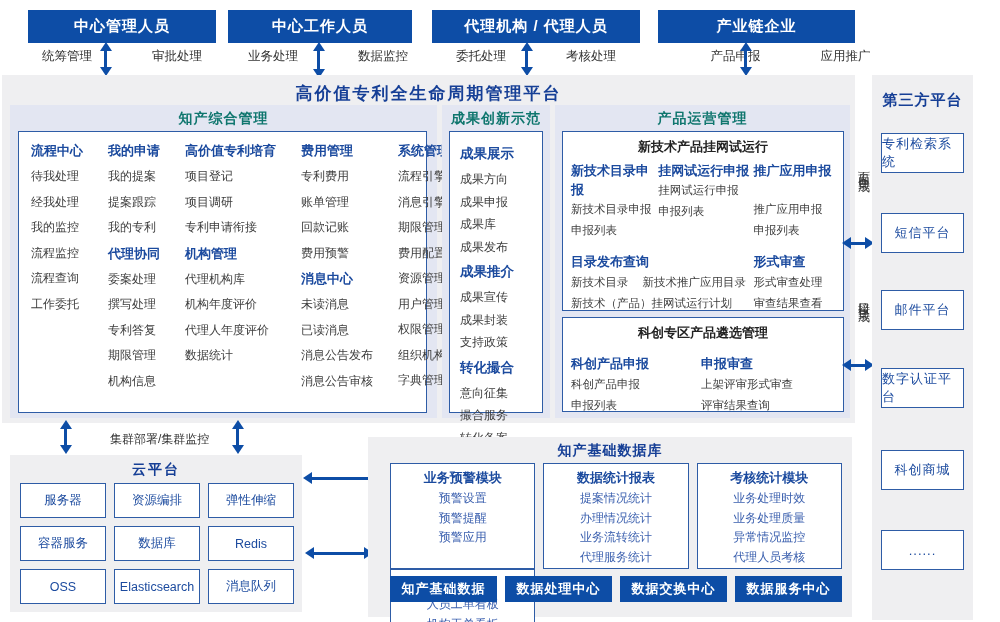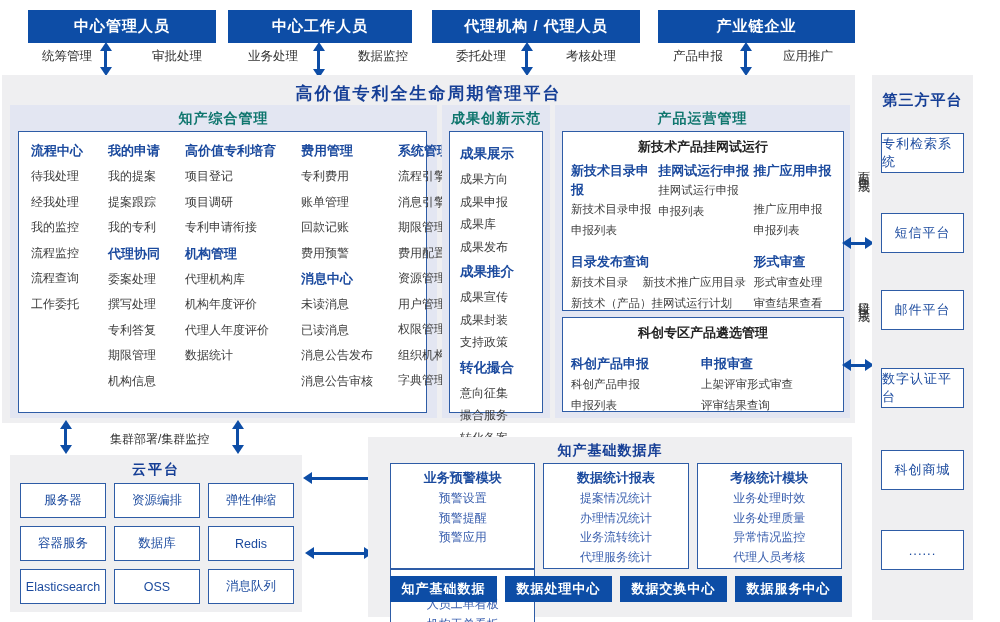--- a/index.html
+++ b/index.html
@@ -99,21 +99,21 @@
 <div class="varr" style="left:317px;top:50px;height:20px;"></div>
 
 <div class="actor-box" style="left:432px;width:208px;">代理机构 / 代理人员</div>
 <div class="actor-labels" style="left:432px;width:208px;">
   <span>委托处理</span>
   <span>考核处理</span>
 </div>
 <div class="varr" style="left:525px;top:50px;height:18px;"></div>
 
 <div class="actor-box" style="left:658px;width:197px;">产业链企业</div>
-<div class="actor-labels" style="left:636px;width:197px;justify-content:flex-end;">
+<div class="actor-labels" style="left:692px;width:197px;">
   <span>产品申报</span>
   <span>应用推广</span>
 </div>
 <div class="varr" style="left:744px;top:50px;height:18px;"></div>
 
 <div class="panel" style="left:2px;top:75px;width:853px;height:348px;">
   <div class="platform-title">高价值专利全生命周期管理平台</div>
 
   <div class="section" style="left:8px;top:30px;width:427px;height:313px;">
     <div class="sec-title">知产综合管理</div>
@@ -259,22 +259,22 @@
 
 <div class="panel" style="left:10px;top:455px;width:292px;height:157px;">
   <div class="cloud-title">云平台</div>
   <div class="cloud-grid">
     <div class="cloud-cell">服务器</div>
     <div class="cloud-cell">资源编排</div>
     <div class="cloud-cell">弹性伸缩</div>
     <div class="cloud-cell">容器服务</div>
     <div class="cloud-cell">数据库</div>
     <div class="cloud-cell">Redis</div>
+    <div class="cloud-cell">OSS</div>
     <div class="cloud-cell">Elasticsearch</div>
-    <div class="cloud-cell">OSS</div>
     <div class="cloud-cell">消息队列</div>
   </div>
 </div>
 
 <div class="harr left-only" style="left:310px;top:477px;width:58px;"></div>
 <div class="harr" style="left:312px;top:552px;width:54px;"></div>
 
 <div class="panel" style="left:368px;top:437px;width:484px;height:180px;">
   <div class="db-title">知产基础数据库</div>
   <div class="db-mods">

